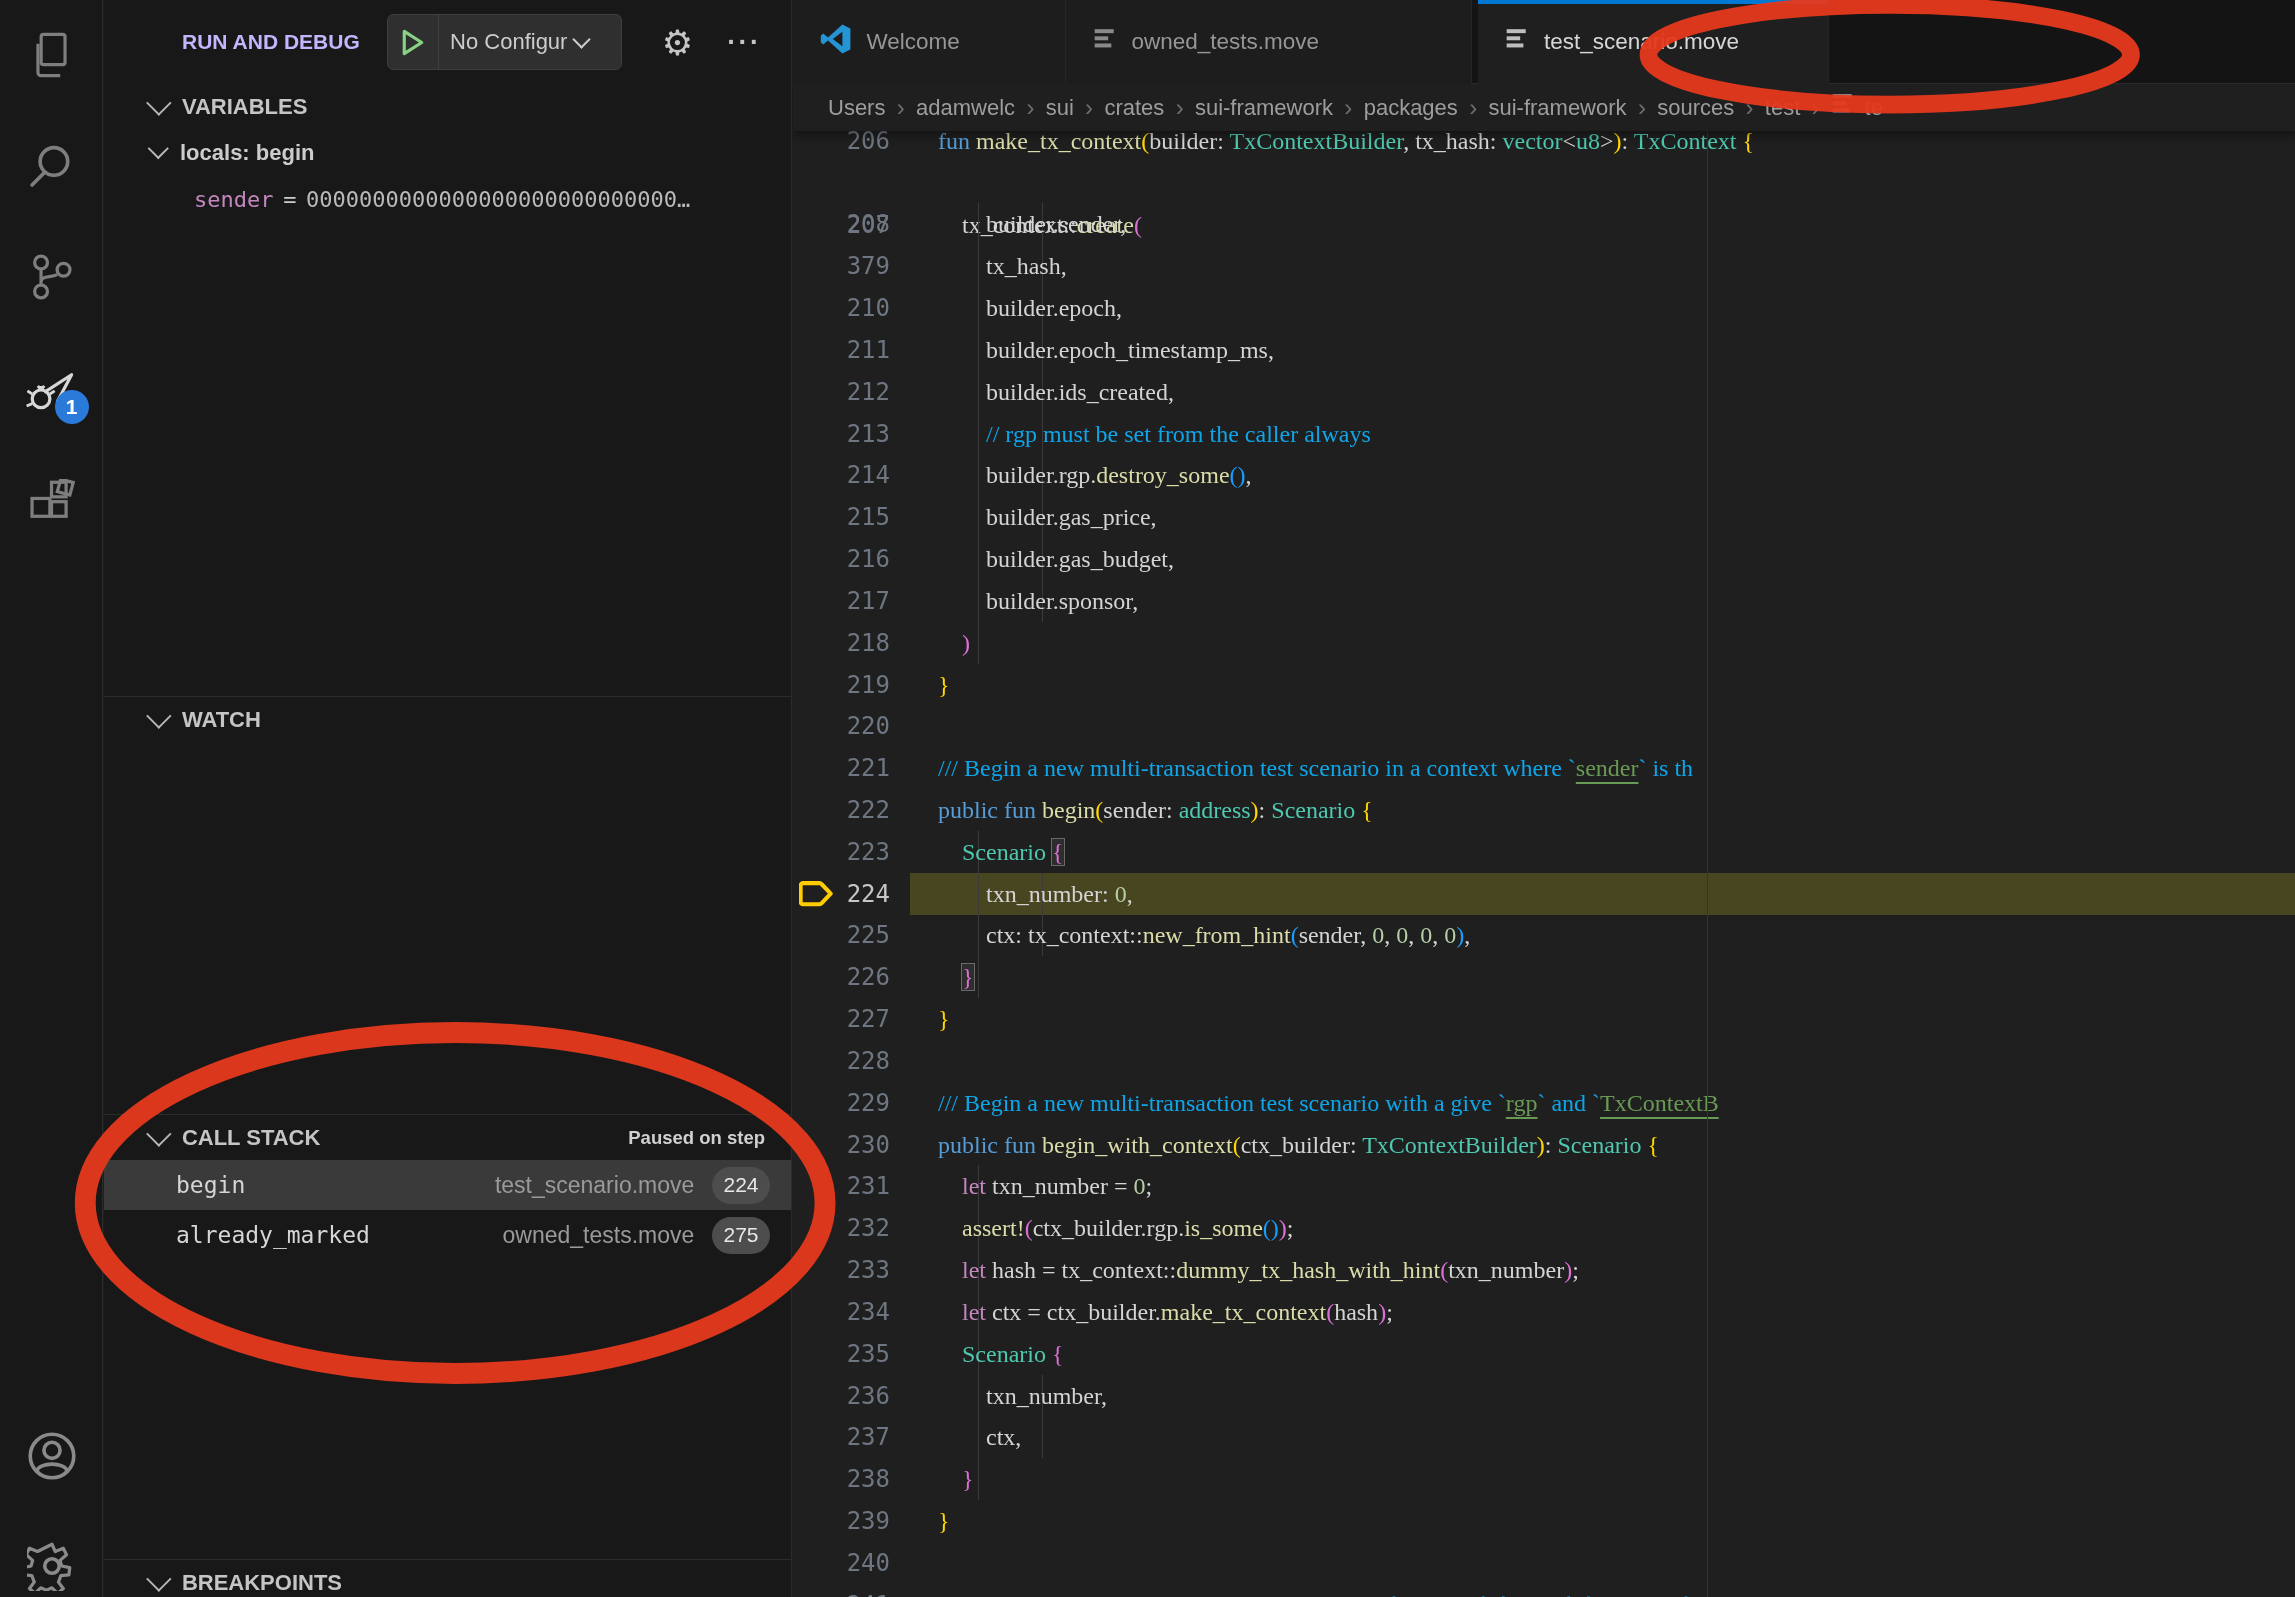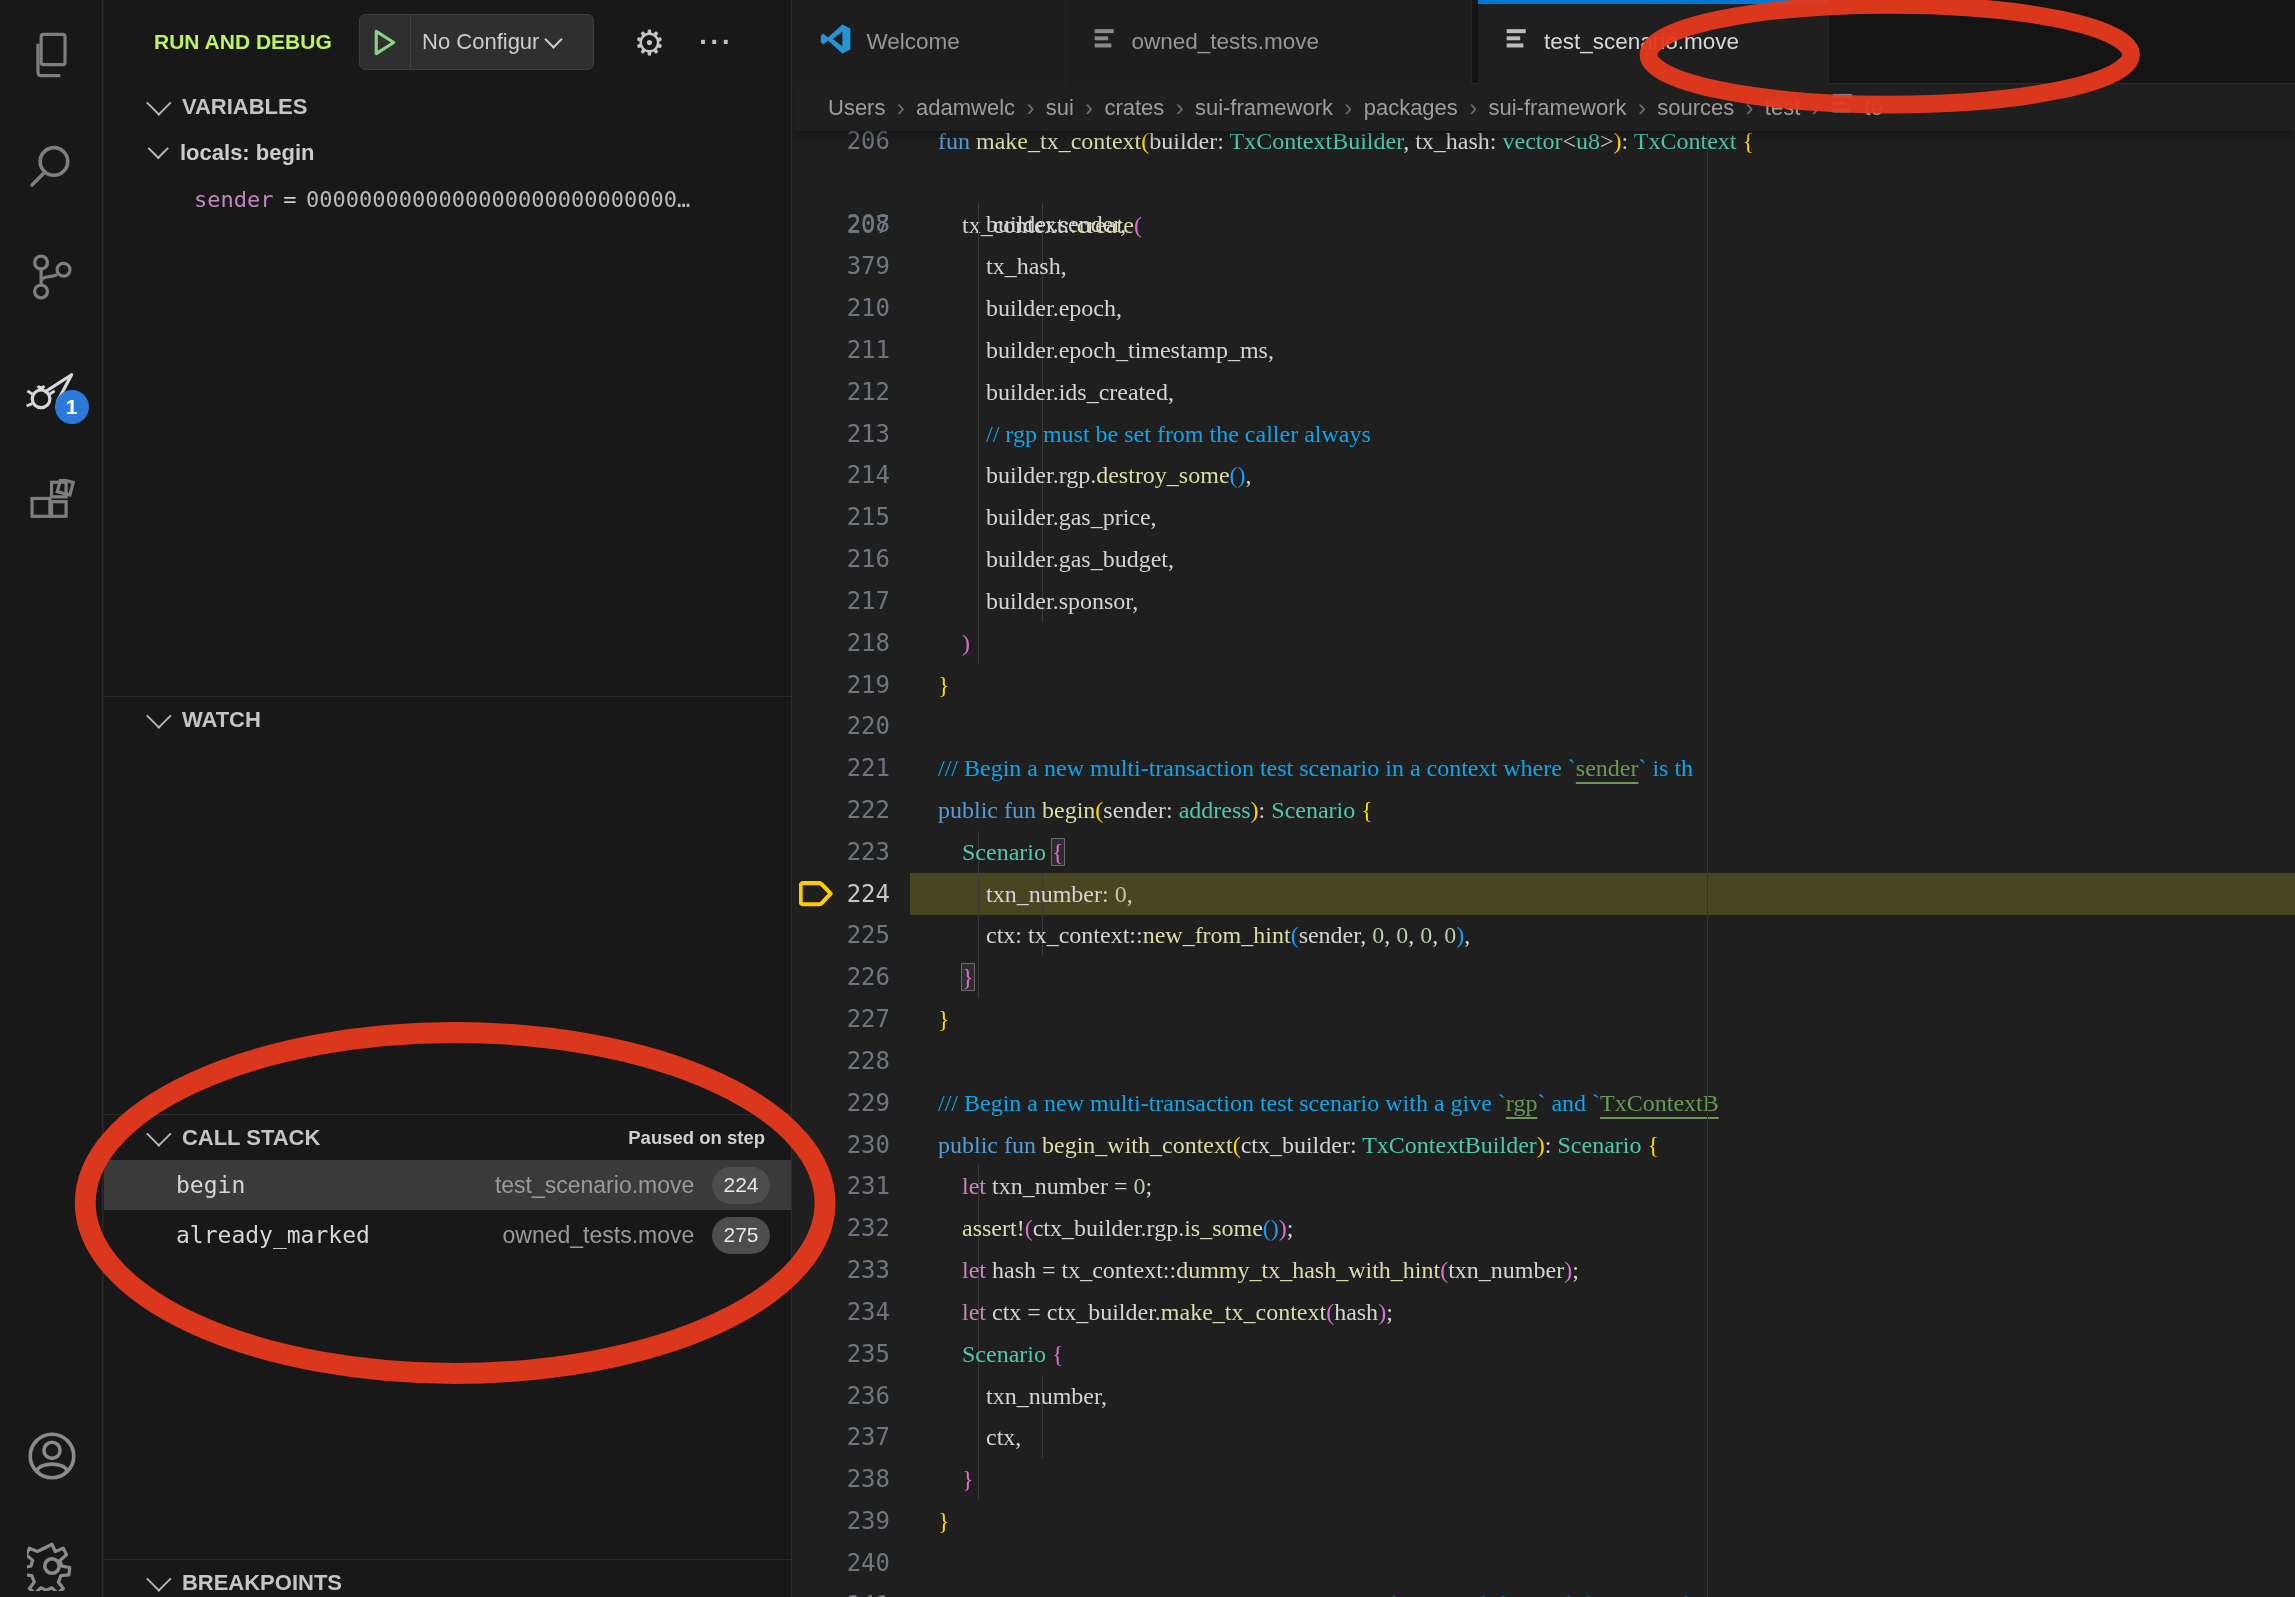--- a/index.html
+++ b/index.html
@@ -15,21 +15,21 @@
   .ab-icon.active { color:#d7d7d7; }
   .ab-badge { position:absolute; right:14.5px; bottom:9.7px; width:34px; height:34px;
               border-radius:50%; background:#2a7ada; color:#fff; font-size:21px; font-weight:bold;
               display:flex; align-items:center; justify-content:center; }
 
   
   .sidebar { position:absolute; left:104px; top:0; width:688px; height:1597px;
              background:#181818; border-right:0.8px solid #2b2b2b; z-index:20; color:#cccccc; }
   .sb-header { position:absolute; left:0; top:0; width:100%; height:84px;
                display:flex; align-items:center; }
-  .sb-title { margin-left:50px; font-size:21px; font-weight:bold; color:#bef264; white-space:nowrap; }
+  .sb-title { margin-left:78px; font-size:21px; font-weight:bold; color:#c4b5fd; white-space:nowrap; }
   .cfg { margin-left:27px; height:56px; width:235px; background:#2f2f2f; border:0.8px solid #3f3f3f;
          border-radius:6.4px; display:flex; align-items:center; overflow:hidden; }
   .cfg .play { width:51px; display:flex; justify-content:center; border-right:0.8px solid #404040; height:100%; align-items:center; }
   .cfg-label { margin-left:11.3px; font-size:22px; color:#cccccc; white-space:nowrap; max-width:137px; overflow:hidden; }
   .chev { width:13px; height:13px; border-right:2.4px solid #cccccc; border-bottom:2.4px solid #cccccc;
           transform:rotate(45deg); margin:-4.8px 0 0 8px; flex:none; }
   .sb-gear { margin-left:40px; font-size:35px; color:#c5c5c5; line-height:1; }
   .sb-dots { margin-left:34px; font-size:27px; color:#c5c5c5; letter-spacing:2.4px; font-weight:bold; }
 
   .sb-section { position:absolute; left:0; width:100%; }

